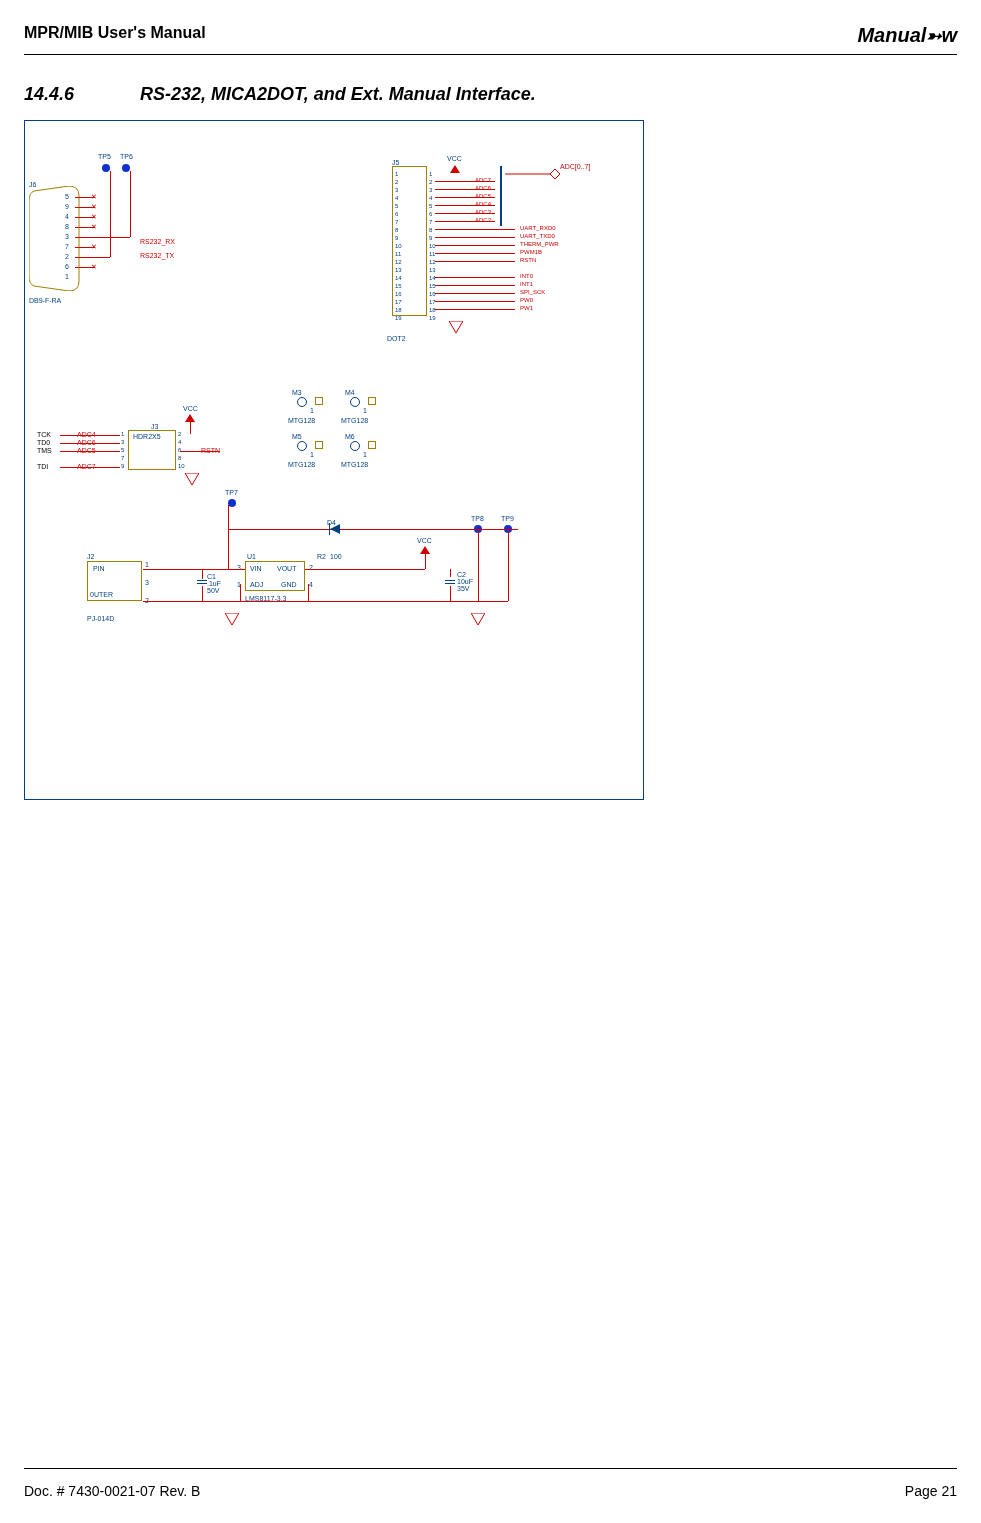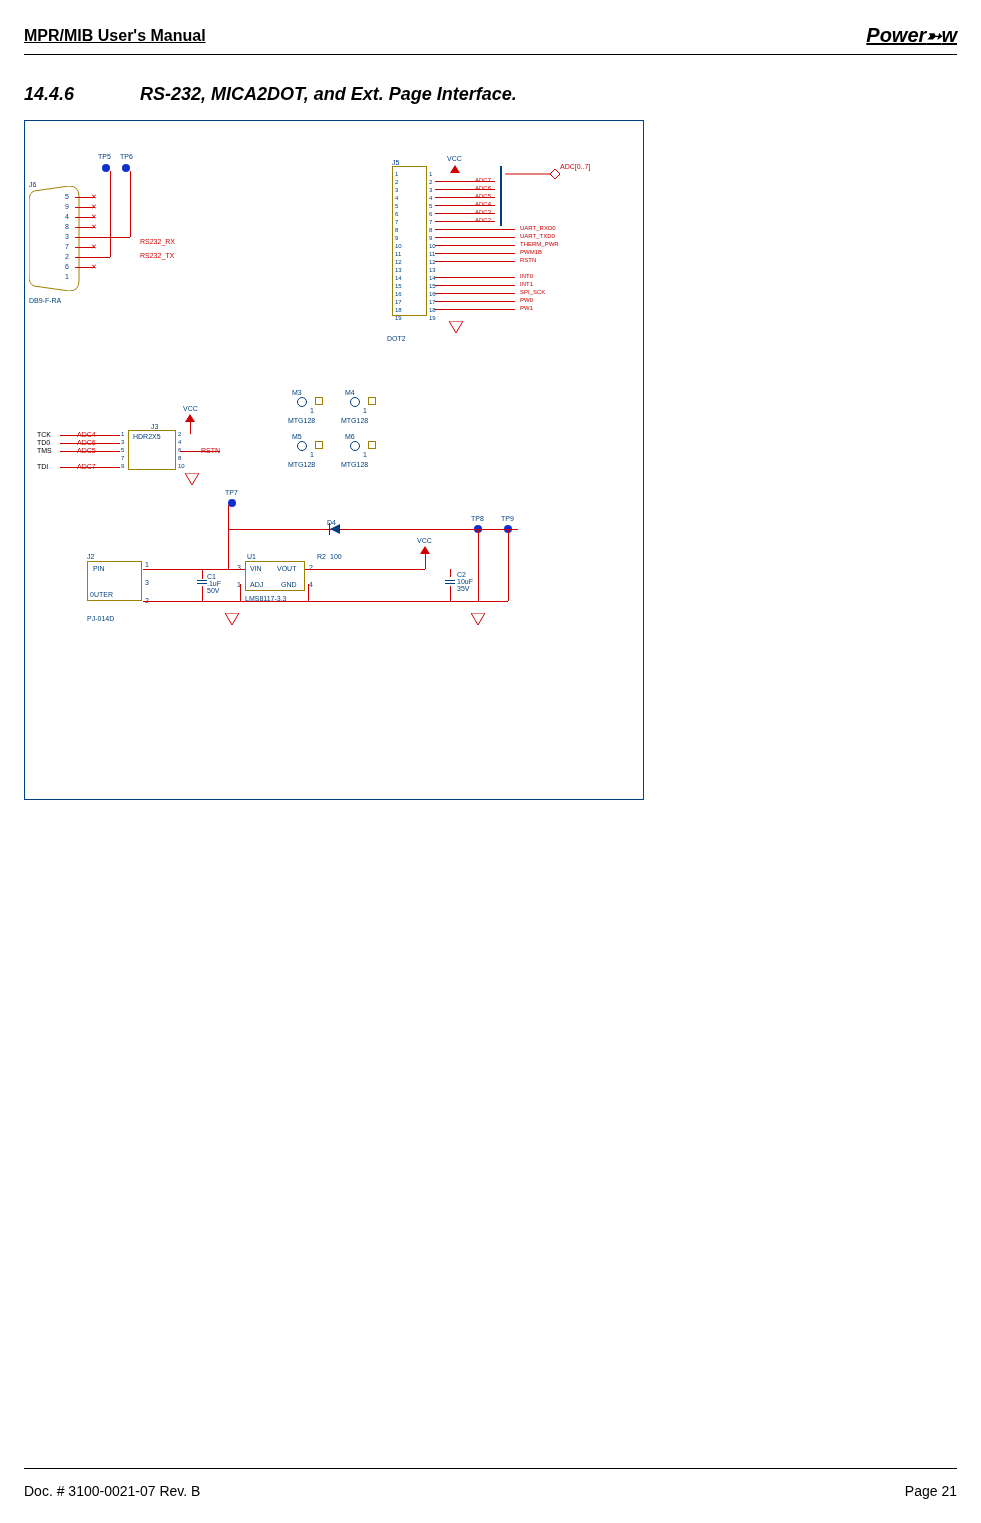--- a/index.html
+++ b/index.html
@@ -9,22 +9,21 @@
     height: 1523px;
     position: relative;
     background: #fff;
     color: #000;
   }
   .header {
     position: absolute;
     top: 24px; left: 24px; right: 24px;
     display: flex;
     justify-content: space-between;
-    align-items: center;
-    text-decoration: underline;
+    align-items: flex-start;
   }
   .header-title {
     font-size: 16px;
     font-weight: bold;
   }
   .logo { font-size: 20px; font-weight: bold; font-style: italic; }
   .logo .arrow { font-size: 18px; }
   .divider {
     position: absolute;
     top: 54px; left: 24px; right: 24px;
@@ -145,27 +144,27 @@
     display: flex; justify-content: space-between;
     font-size: 14px;
   }
 </style>
 </head>
 <body>
 
 <div class="header">
   <div class="header-title">MPR/MIB User's Manual</div>
   <div class="logo">
-    <span>Power</span><span class="arrow">➳</span><span>w</span>
+    <span>Manual</span><span class="arrow">➳</span><span>w</span>
   </div>
 </div>
 <div class="divider"></div>
 
 <div class="section-num">14.4.6</div>
-<div class="section-title">RS-232, MICA2DOT, and Ext. Page Interface.</div>
+<div class="section-title">RS-232, MICA2DOT, and Ext. Manual Interface.</div>
 
 <div class="schematic-frame">
   <div class="sch">
 
     <div class="tp-dot" style="left:77px; top:43px;"></div>
     <div class="lbl blue" style="left:73px; top:32px;">TP5</div>
     <div class="tp-dot" style="left:97px; top:43px;"></div>
     <div class="lbl blue" style="left:95px; top:32px;">TP6</div>
 
     <div class="db9">
@@ -437,15 +436,15 @@
       <svg viewBox="0 0 14 12">
           <path d="M0 0 L14 0 L7 12 Z" fill="none" stroke="#d00000"></path>
         </svg>
     </div>
 
   </div>
 </div>
 
 <div class="footer-divider"></div>
 <div class="footer">
-  <div>Doc. # 3100-0021-07 Rev. B</div>
+  <div>Doc. # 7430-0021-07 Rev. B</div>
   <div>Page 21</div>
 </div>
 
 </body></html>

